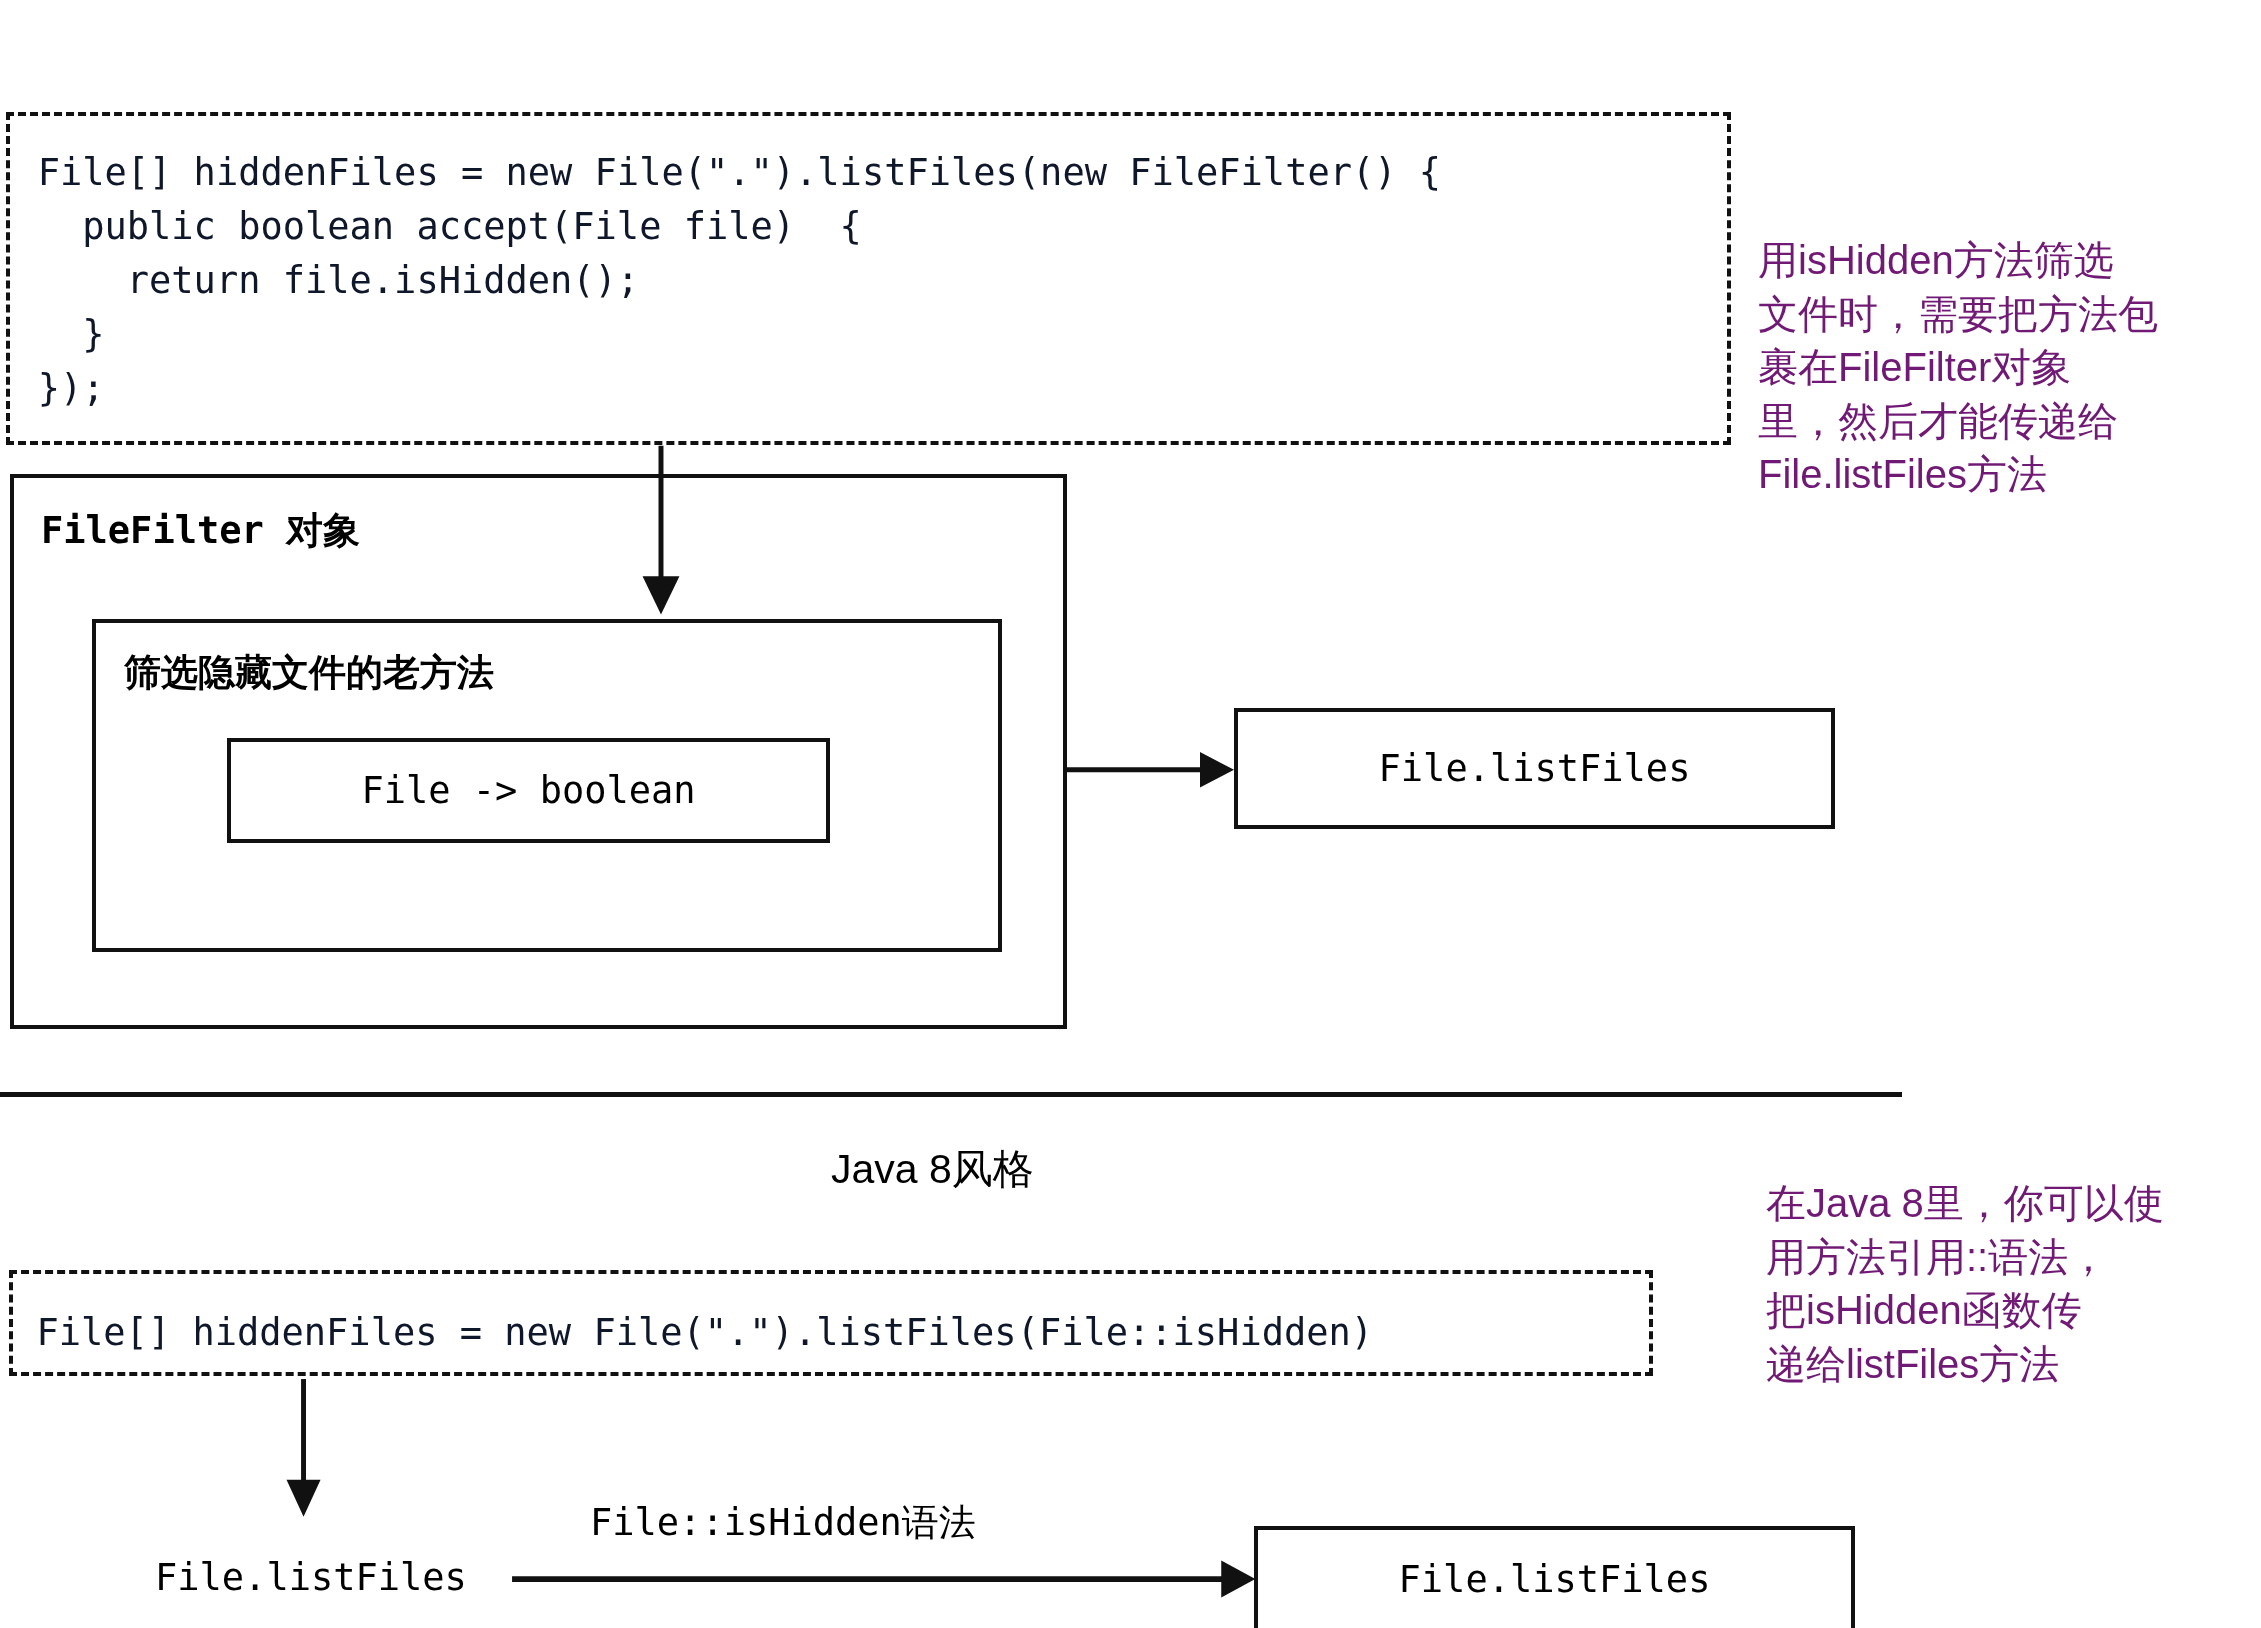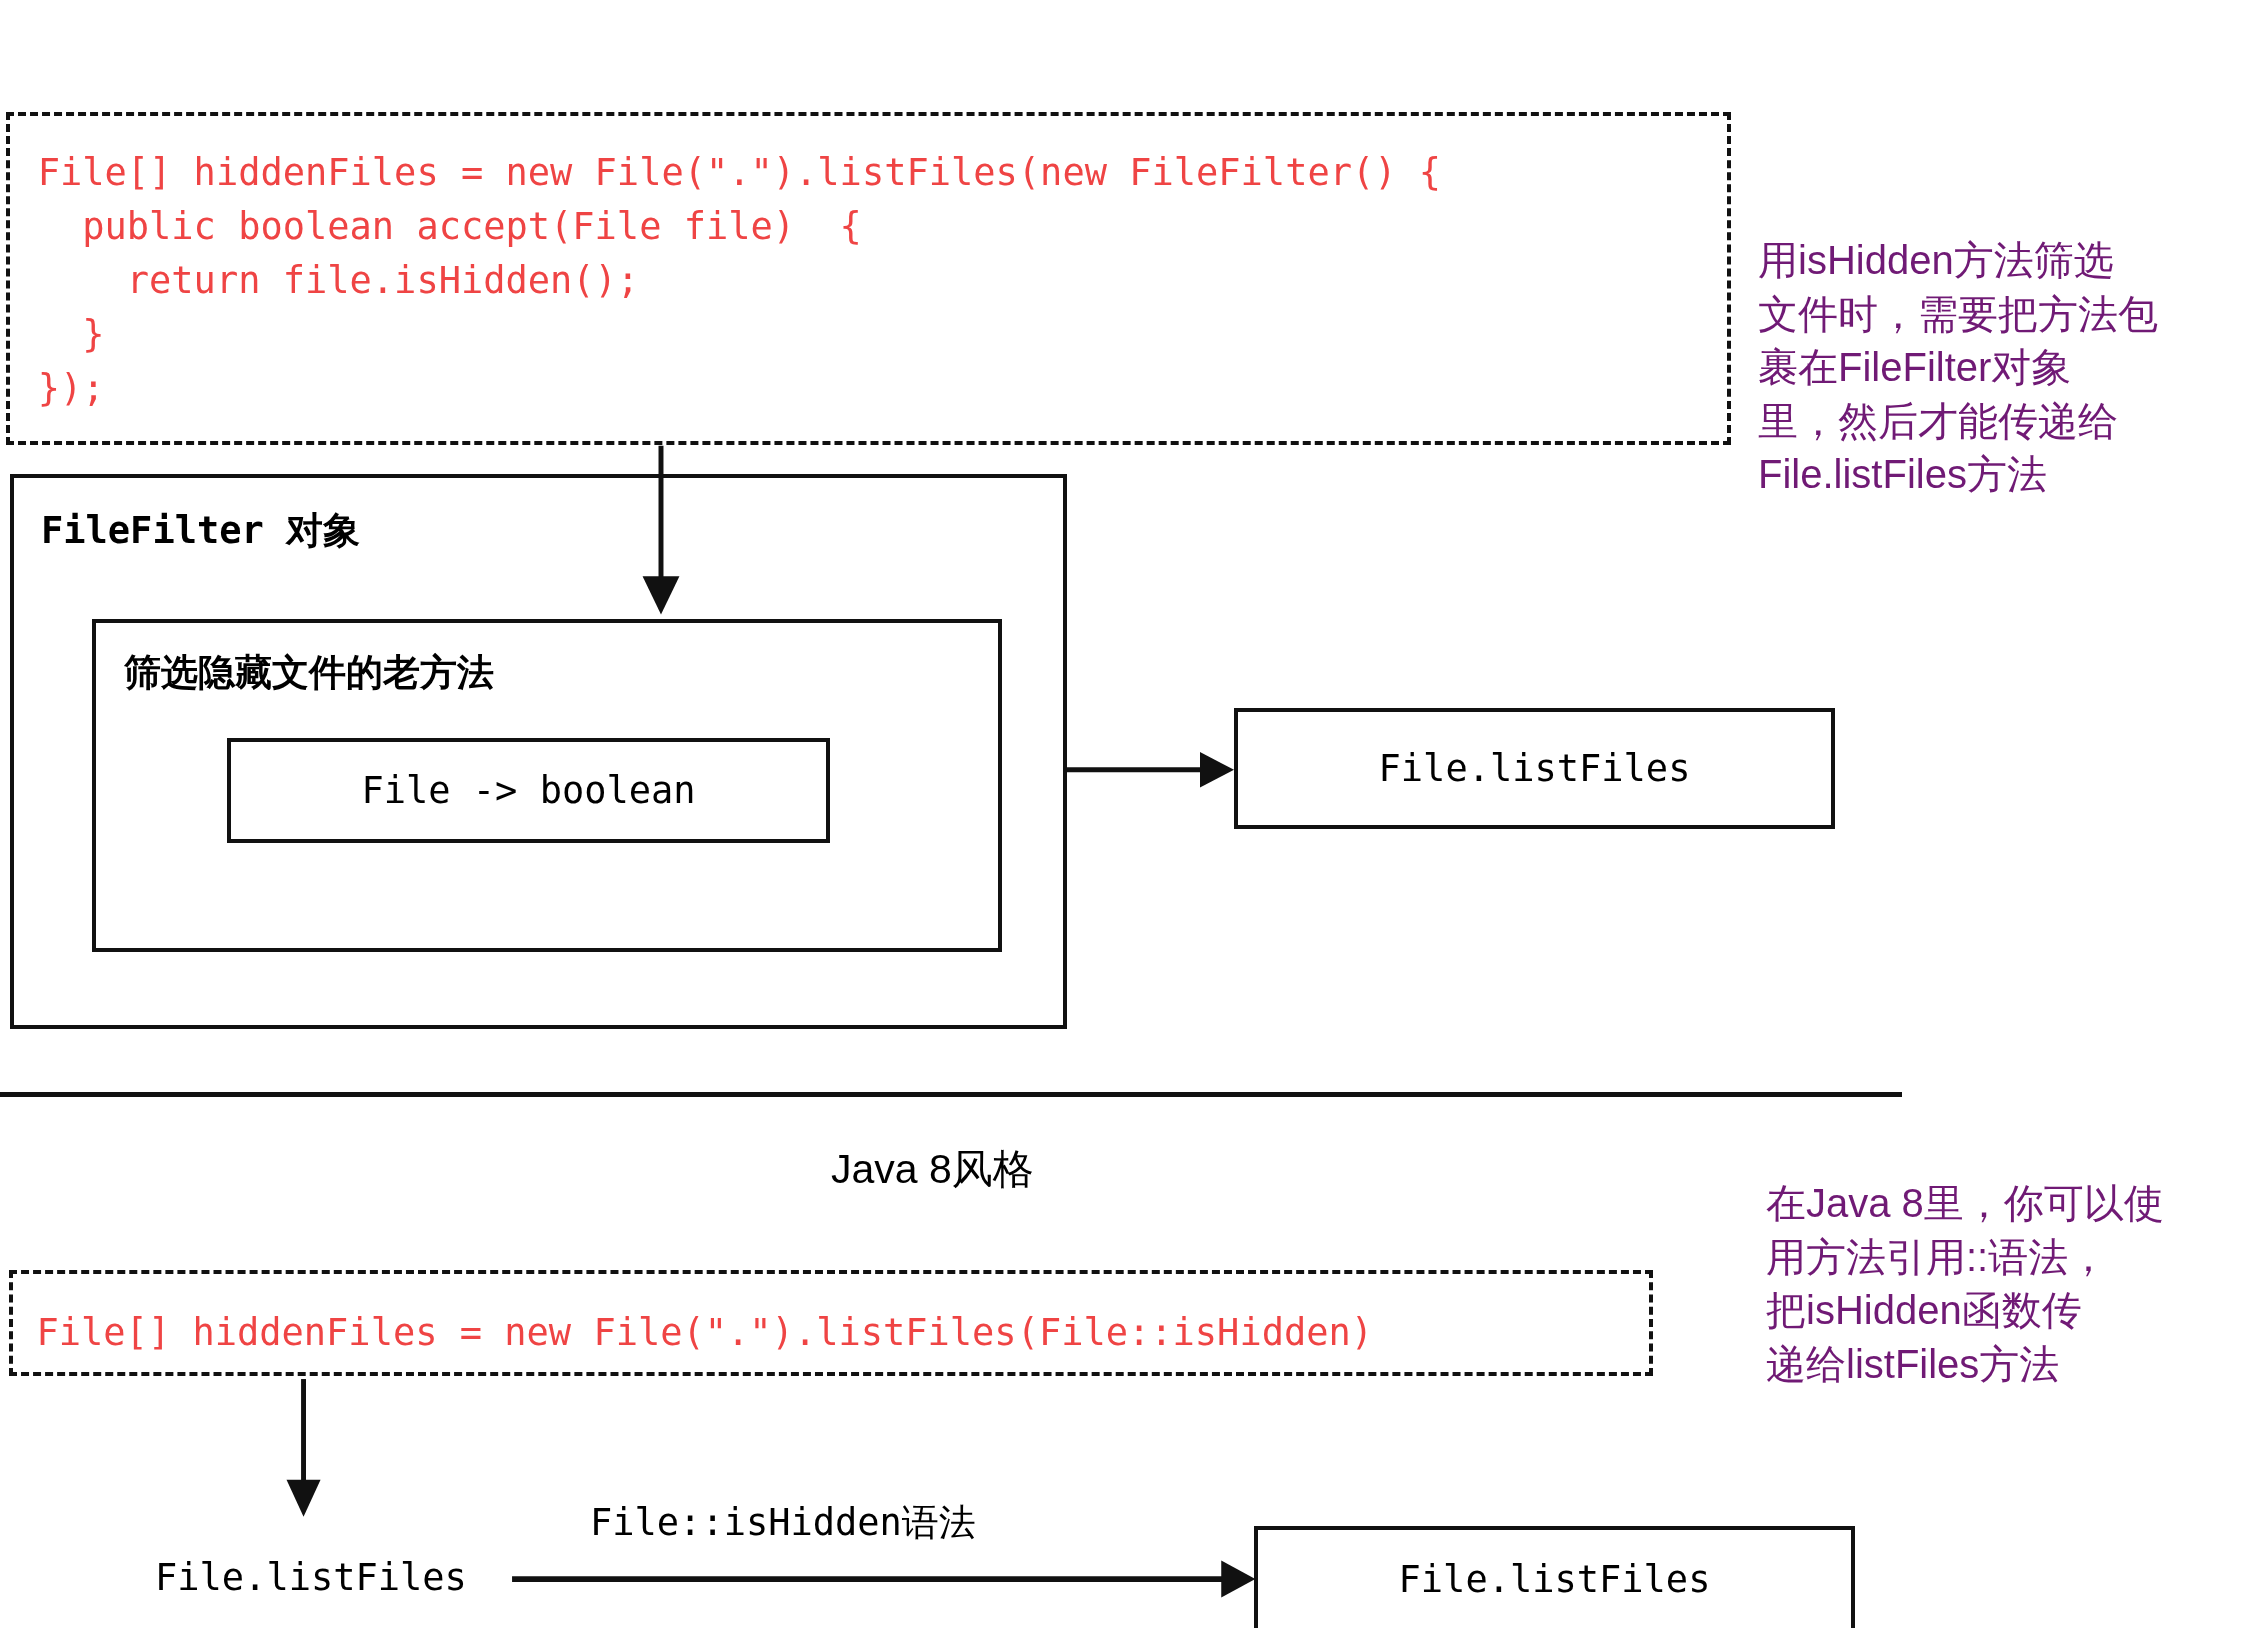--- a/index.html
+++ b/index.html
@@ -41,21 +41,21 @@
   .code-box {
     border: 4.3px dashed #111111;
     background: #ffffff;
     box-sizing: border-box;
   }
   .code-text {
     font-family: "DejaVu Sans Mono", "Liberation Mono", monospace;
     font-size: 37px;
     line-height: 1.46;
     white-space: pre;
-    color: #ef4444;
+    color: #0f172a;
   }
 
   
   .solid-box {
     border: 4.3px solid #111111;
     background: #ffffff;
     box-sizing: border-box;
   }
   .box-label {
     font-family: "DejaVu Sans Mono", "Liberation Mono", monospace;

